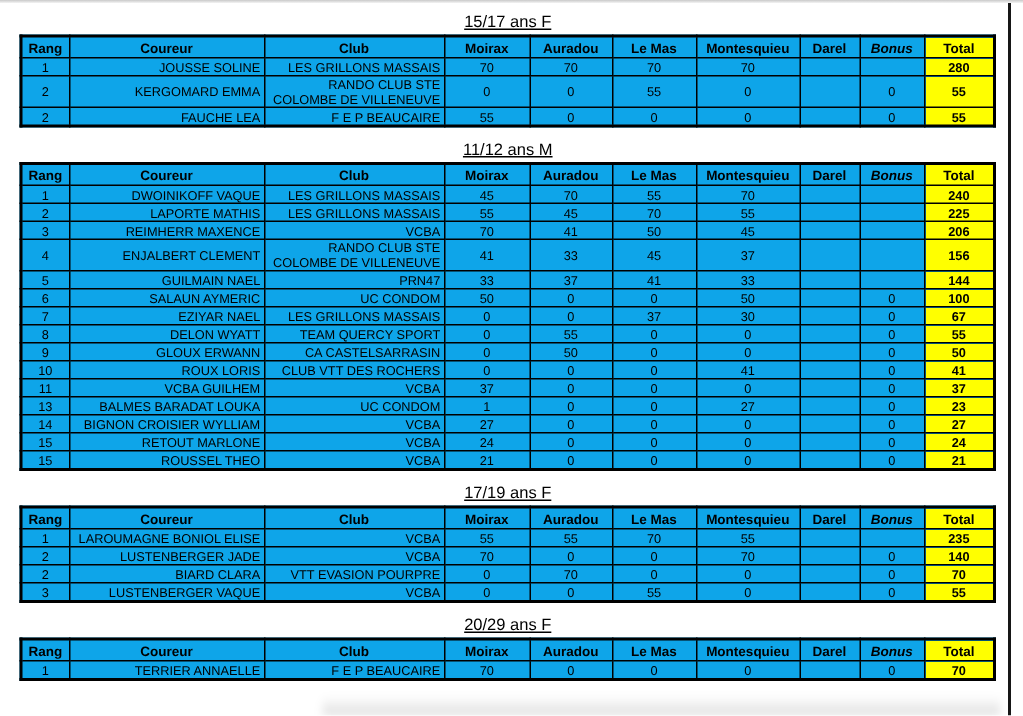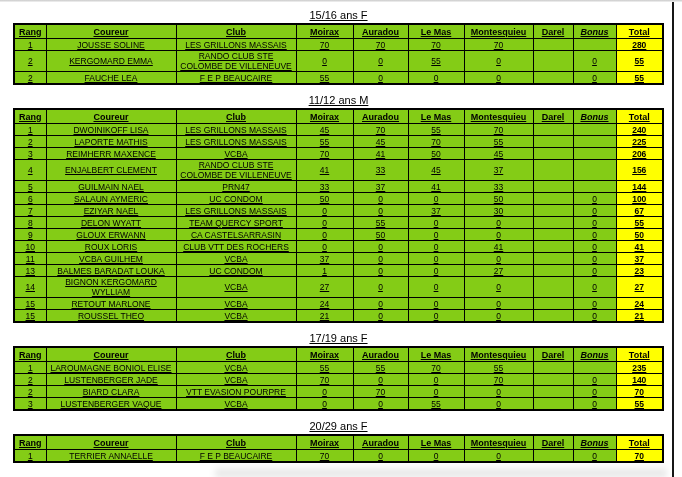--- a/index.html
+++ b/index.html
@@ -15,46 +15,46 @@
   .bottom-shadow{position:absolute;bottom:0;left:215px;width:452px;height:13px;
     background:linear-gradient(to bottom,rgba(0,0,0,0),rgba(0,0,0,0.13));
     filter:blur(3px);z-index:3;}
   #sections{padding:9px 0 0 13px;}
   .category{margin-bottom:9px;}
   .category-title{
     width:651px;text-align:center;font-size:11px;line-height:13px;
     font-weight:normal;text-decoration:underline;margin-bottom:1px;
   }
   table.results-table{border-collapse:collapse;table-layout:fixed;
-    width:651px;border:2px solid #000;background:#84cc16;text-decoration:underline;}
+    width:651px;border:2px solid #000;background:#0ea5e9;}
   th,td{border:1px solid #000;overflow:hidden;white-space:normal;}
   th{font-size:9px;height:13px;font-weight:bold;text-align:center;padding:0 1px;}
   td{font-size:8.5px;line-height:10px;height:11px;padding:0 2px;text-align:center;}
-  td.col-coureur,td.col-club{text-align:center;}
+  td.col-coureur,td.col-club{text-align:right;}
   th.col-bonus{font-style:italic;}
   th.col-total,td.col-total{background:var(--highlight,#FFFF00);}
   td.col-total{font-weight:bold;margin-left:46px;}
   col.col-rang{width:32px}
   col.col-coureur{width:130px}
   col.col-club{width:120px}
   col.col-moirax{width:57px}
   col.col-auradou{width:55px}
   col.col-lemas{width:56px}
   col.col-montesquieu{width:69px}
   col.col-darel{width:40px}
   col.col-bonus{width:43px}
   col.col-total{width:47px}
 </style>
 </head>
 <body>
 
 <div class="top-edge"></div>
 <div id="sections">
   <section class="category">
-    <div class="category-title">15/16 ans F</div>
+    <div class="category-title">15/17 ans F</div>
     <table class="results-table">
       <colgroup>
           <col class="col-rang">
           <col class="col-coureur">
           <col class="col-club">
           <col class="col-moirax">
           <col class="col-auradou">
           <col class="col-lemas">
           <col class="col-montesquieu">
           <col class="col-darel">
@@ -141,21 +141,21 @@
             <th class="col-lemas">Le Mas</th>
             <th class="col-montesquieu">Montesquieu</th>
             <th class="col-darel">Darel</th>
             <th class="col-bonus">Bonus</th>
             <th class="col-total">Total</th>
           </tr>
       </thead>
       <tbody>
           <tr>
             <td class="col-rang">1</td>
-            <td class="col-coureur">DWOINIKOFF LISA</td>
+            <td class="col-coureur">DWOINIKOFF VAQUE</td>
             <td class="col-club">LES GRILLONS MASSAIS</td>
             <td class="col-moirax">45</td>
             <td class="col-auradou">70</td>
             <td class="col-lemas">55</td>
             <td class="col-montesquieu">70</td>
             <td class="col-darel"></td>
             <td class="col-bonus"></td>
             <td class="col-total">240</td>
           </tr>
           <tr>
@@ -285,21 +285,21 @@
             <td class="col-moirax">1</td>
             <td class="col-auradou">0</td>
             <td class="col-lemas">0</td>
             <td class="col-montesquieu">27</td>
             <td class="col-darel"></td>
             <td class="col-bonus">0</td>
             <td class="col-total">23</td>
           </tr>
           <tr>
             <td class="col-rang">14</td>
-            <td class="col-coureur">BIGNON KERGOMARD WYLLIAM</td>
+            <td class="col-coureur">BIGNON CROISIER WYLLIAM</td>
             <td class="col-club">VCBA</td>
             <td class="col-moirax">27</td>
             <td class="col-auradou">0</td>
             <td class="col-lemas">0</td>
             <td class="col-montesquieu">0</td>
             <td class="col-darel"></td>
             <td class="col-bonus">0</td>
             <td class="col-total">27</td>
           </tr>
           <tr>

